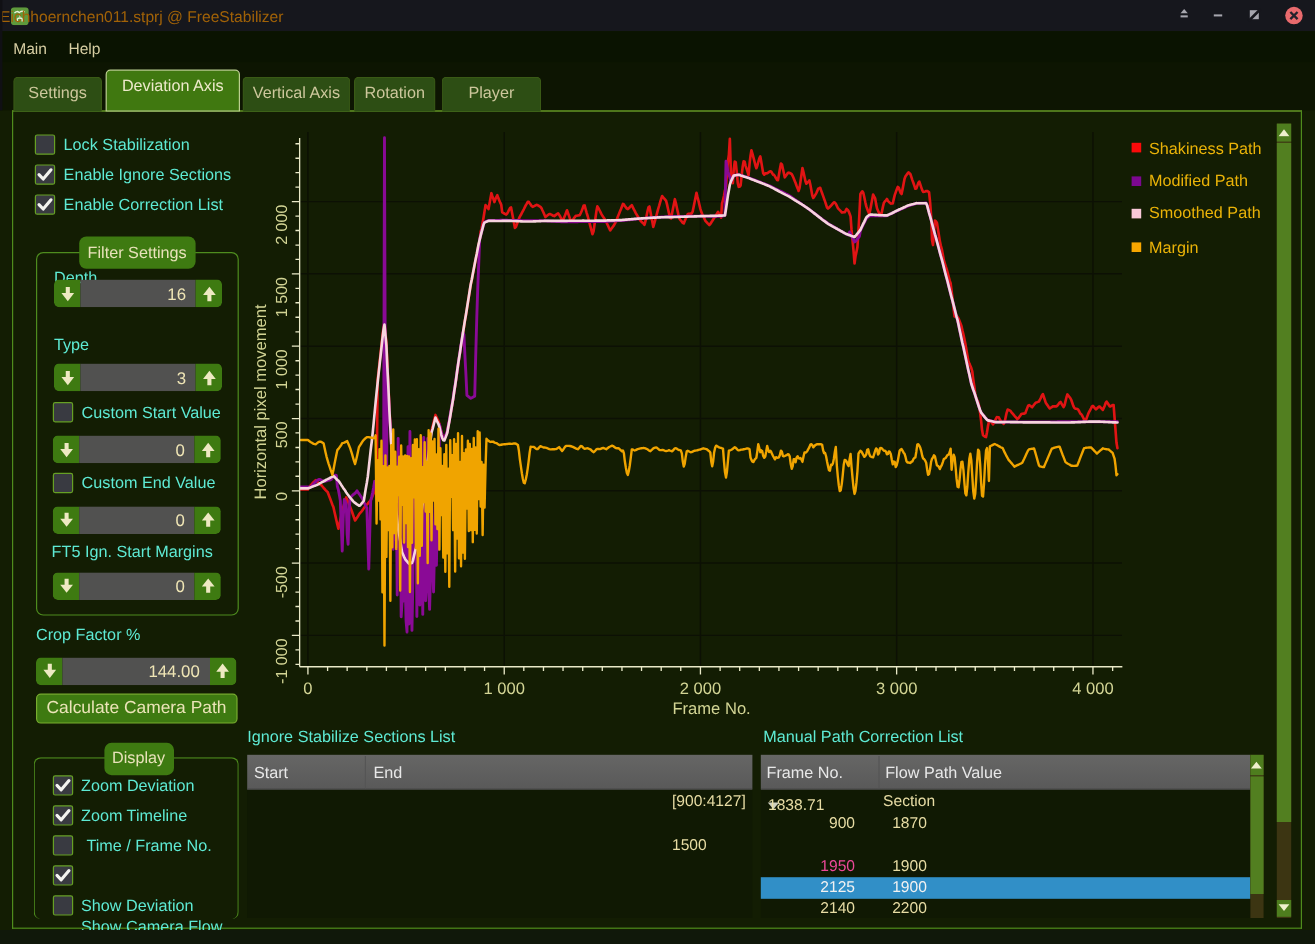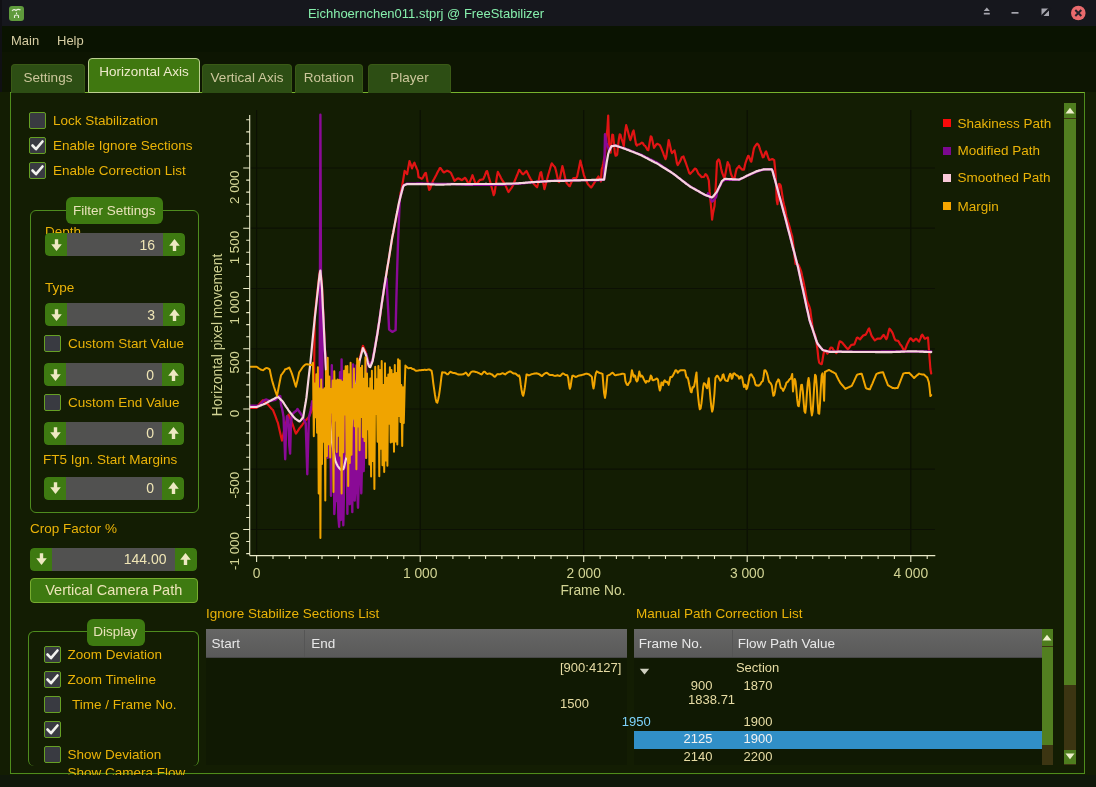--- a/index.html
+++ b/index.html
@@ -7,21 +7,21 @@
 .titlebar{position:absolute;left:0;top:0;width:1096px;height:26px;background:#16171d}
 .menubar{position:absolute;left:0;top:26px;width:1096px;height:26px;background:#0a1301}
 .tabstrip{position:absolute;left:0;top:52px;width:1096px;height:40px;background:#0d1502}
 .mitem{position:absolute;top:32.5px;font-size:13px;color:#d6cda2}
 .tab{position:absolute;box-sizing:border-box;font-size:13.5px;color:#cdc79c;text-align:center;
  background:#2d4e14;border:1px solid #3a5a16;border-bottom:none;border-radius:4px 4px 0 0;
  padding-top:5px}
 .tab.active{background:#407810;border:1px solid #bccf90;color:#eeeacb;z-index:5}
 .pane{position:absolute;left:10px;top:92px;width:1075px;height:682px;box-sizing:border-box;
  border:1px solid #4f8c1c;border-top:1px solid #77b32d;background:#131d03}
-.lbl{position:absolute;font-size:13.5px;color:#eab308;white-space:nowrap;line-height:18px}
+.lbl{position:absolute;font-size:13.5px;color:#5eead4;white-space:nowrap;line-height:18px}
 .cb{position:absolute;width:17px;height:17px;background:#393a41;border:1px solid #66a024;
  border-radius:2px;box-sizing:border-box}
 .cb svg{display:block;margin:-1px 0 0 -1px}
 .grp{position:absolute;border:1px solid #4e8c1e;border-radius:6px;box-sizing:border-box}
 .ghead{position:absolute;background:#3e7a11;border-radius:6px;color:#e9e2ba;font-size:13.5px;
  text-align:center;z-index:2}
 .spin{position:absolute;height:23px;border-radius:4px;overflow:hidden}
 .sbtn{position:absolute;top:0;width:22px;height:23px;background:#3e7a11;display:flex;
  align-items:center;justify-content:center}
 .sbl{left:0;border-radius:4px 0 0 4px}
@@ -42,40 +42,40 @@
  justify-content:center}
 .legsq{position:absolute;width:8px;height:8px}
 .leglbl{position:absolute;font-size:13.5px;color:#eab308;white-space:nowrap}
 </style></head><body>
 
 <div class="titlebar"></div>
 <svg class="abs" style="left:9px;top:6px" width="15" height="15" viewBox="0 0 15 15">
 <rect x="0" y="0" width="15" height="15" rx="3" fill="#5f9a3c"></rect>
 <path d="M3 5 Q5 2.5 7 4.5 Q9 2.5 11.5 4 M7.5 6.5 V8 M5.5 9.5 Q7.5 8.5 9.5 9.5 M5.5 9.5 V12 M9.5 9.5 V12" stroke="#e8f0dc" stroke-width="1.1" fill="none"></path>
 </svg>
-<div class="abs" style="left:0;top:0;width:940px;height:26px;display:flex;align-items:center;justify-content:center;font-size:13px;color:#86efac">
+<div class="abs" style="left:0;top:0;width:940px;height:26px;display:flex;align-items:center;justify-content:flex-start;font-size:13px;color:#a16207">
     <span style="margin-right:88px">Eichhoernchen011.stprj @ FreeStabilizer</span>
   </div>
 <svg class="abs" style="left:978px;top:0" width="110" height="26" viewBox="0 0 110 26">
 <path d="M5.8 11 L11.8 11 L8.8 7.4 Z" fill="#a6a6ae"></path>
     <rect x="5.8" y="12.8" width="6" height="1.7" fill="#a6a6ae"></rect>
 <rect x="33.5" y="12" width="7" height="1.7" fill="#a6a6ae"></rect>
 <rect x="63.5" y="8.5" width="7.5" height="7.5" fill="#a6a6ae"></rect>
     <path d="M62.5 17.5 L72.5 7.5" stroke="#16171d" stroke-width="2.2"></path>
 <circle cx="100.3" cy="13" r="7.3" fill="#e96a6d"></circle>
 <path d="M97.3 10 L103.3 16 M103.3 10 L97.3 16" stroke="#23232c" stroke-width="2" fill="none"></path>
 </svg>
 <div class="menubar"></div>
 <div class="mitem" style="left:11px">Main</div>
 <div class="mitem" style="left:57px">Help</div>
 <div class="tabstrip"></div>
 <div class="abs" style="left:0;top:0;width:2px;height:92px;background:#101014"></div>
 <div class="pane"></div>
 <div class="tab" style="left:11px;top:63.5px;width:74px;height:29px">Settings</div>
-<div class="tab active" style="left:88px;top:58px;width:112px;height:35px">Horizontal Axis</div>
+<div class="tab active" style="left:88px;top:58px;width:112px;height:35px">Deviation Axis</div>
 <div class="tab" style="left:202px;top:63.5px;width:90px;height:29px">Vertical Axis</div>
 <div class="tab" style="left:295px;top:63.5px;width:68px;height:29px">Rotation</div>
 <div class="tab" style="left:368px;top:63.5px;width:83px;height:29px">Player</div>
 <div class="cb" style="left:29px;top:111.8px"></div>
 <div class="lbl" style="left:53px;top:111.5px">Lock Stabilization</div>
 <div class="cb" style="left:29px;top:136.8px">
     <svg width="17" height="17" viewBox="0 0 17 17">
       <path d="M3.5 8.5 L7 12.2 L13.5 4.5" stroke="#f2f2ee" stroke-width="2.6" fill="none" stroke-linecap="round" stroke-linejoin="round"></path>
     </svg>
   </div>
@@ -191,21 +191,21 @@
     <div class="sfield">
       <span>144.00</span>
     </div>
     <div class="sbtn sbr">
       <svg width="13" height="14" viewBox="0 0 13 14">
         <path d="M6.5 13 V7" stroke="#eee9c2" stroke-width="3.4"></path>
         <path d="M1.2 7.8 H11.8 L6.5 1 Z" fill="#eee9c2"></path>
       </svg>
     </div>
   </div>
-<div class="btn" style="left:29.5px;top:578px;width:168.5px;height:25px;line-height:23px">Vertical Camera Path</div>
+<div class="btn" style="left:29.5px;top:578px;width:168.5px;height:25px;line-height:23px">Calculate Camera Path</div>
 <div class="grp" style="left:28.3px;top:630.5px;width:171px;height:135px;border-bottom:none"></div>
 <div class="ghead" style="left:86.5px;top:619px;width:58px;height:26.5px;line-height:26.5px">Display</div>
 <div class="cb" style="left:44px;top:646.2px">
     <svg width="17" height="17" viewBox="0 0 17 17">
       <path d="M3.5 8.5 L7 12.2 L13.5 4.5" stroke="#f2f2ee" stroke-width="2.6" fill="none" stroke-linecap="round" stroke-linejoin="round"></path>
     </svg>
   </div>
 <div class="lbl" style="left:67.5px;top:646.0px">Zoom Deviation</div>
 <div class="cb" style="left:44px;top:671.2px">
     <svg width="17" height="17" viewBox="0 0 17 17">
@@ -281,22 +281,22 @@
   </div>
 <div class="abs" style="left:634.3px;top:731.4px;width:407.3px;height:17.8px;background:#318fc7"></div>
 <div class="row" style="left:560px;top:660.0px;width:152.5px;text-align:left;color:#e7dca4">[900:4127]</div>
 <div class="row" style="left:735.9px;top:660.0px;color:#e7dca4">Section</div>
 <svg class="abs" style="left:638.5px;top:667.5px" width="11" height="7" viewBox="0 0 11 7">
     <path d="M0.8 0.8 H10.2 L5.5 6.4 Z" fill="#cfcfc0"></path>
   </svg>
 <div class="row" style="left:560px;top:677.9px;width:152.5px;text-align:right;color:#e7dca4">900</div>
 <div class="row" style="left:640px;top:677.9px;width:132.4px;text-align:right;color:#e7dca4">1870</div>
 <div class="row" style="left:560px;top:695.7px;width:152.5px;color:#e7dca4">1500</div>
-<div class="row" style="left:640px;top:692px;width:143.2px;text-align:center;color:#e7dca4">1838.71</div>
-<div class="row" style="left:560px;top:713.5px;width:152.5px;text-align:center;color:#7dd3fc">1950</div>
+<div class="row" style="left:640px;top:663px;width:143.2px;text-align:left;color:#e7dca4">1838.71</div>
+<div class="row" style="left:560px;top:713.5px;width:152.5px;text-align:right;color:#ec4899">1950</div>
 <div class="row" style="left:640px;top:713.5px;width:132.4px;text-align:right;color:#e7dca4">1900</div>
 <div class="row" style="left:560px;top:731.3px;width:152.5px;text-align:right;color:#f2f2f2">2125</div>
 <div class="row" style="left:640px;top:731.3px;width:132.4px;text-align:right;color:#f2f2f2">1900</div>
 <div class="row" style="left:560px;top:749.1px;width:152.5px;text-align:right;color:#e7dca4">2140</div>
 <div class="row" style="left:640px;top:749.1px;width:132.4px;text-align:right;color:#e7dca4">2200</div>
 <div class="sb" style="left:1041.6px;top:628.9px;width:11.7px;height:136.4px"></div>
 <div class="sarrow" style="left:1041.6px;top:628.9px;width:11.7px;height:17px">
     <svg width="10" height="7" viewBox="0 0 10 7">
       <path d="M0.5 6.5 H9.5 L5 0.8 Z" fill="#eef0cc"></path>
     </svg>

